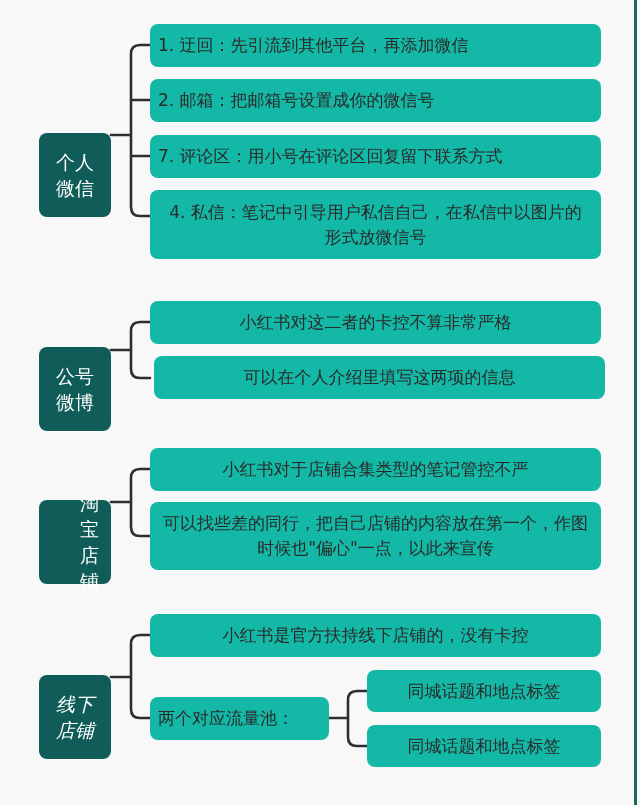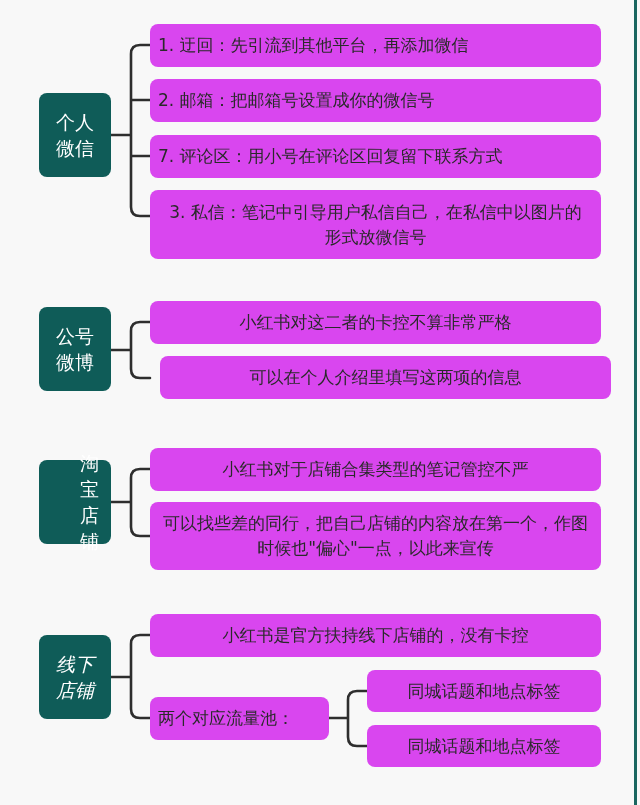--- a/index.html
+++ b/index.html
@@ -7,24 +7,24 @@
     width: 640px; height: 805px; position: relative; overflow: hidden;
     background: #f8f8f8;
     font-family: "DejaVu Sans", "Liberation Sans", sans-serif;
     color: #2a2a2a;
   }
   .right-border { position: absolute; left: 634px; top: 0; width: 3px; height: 805px; background: #1a6660; }
   .root {
     position: absolute; left: 39px; width: 72px; height: 84px;
     background: #0f5c58; border-radius: 8px; color: #ffffff;
     display: flex; align-items: center; justify-content: center; text-align: center;
-    font-size: 19px; line-height: 26px; box-sizing: border-box; padding: 0 8px;
+    font-size: 19px; line-height: 26px; box-sizing: border-box; padding: 0 8px; margin-top: 40px;
   }
   .node {
-    position: absolute; background: #d946ef; border-radius: 8px;
+    position: absolute; background: #14b8a6; border-radius: 8px;
     display: flex; align-items: center; justify-content: center; text-align: center;
     font-size: 17px; line-height: 25px; box-sizing: border-box; padding: 0 10px;
     color: #2a2a2a;
   }
   .node.left { justify-content: flex-start; text-align: left; padding-left: 8px; }
   svg.lines { position: absolute; left: 0; top: 0; }
   svg.lines path { fill: none; stroke: #2e2e2e; stroke-width: 2.6; stroke-linejoin: round; stroke-linecap: round; }
 </style>
 </head>
 <body>
@@ -43,27 +43,27 @@
 
   <path d="M329 718 H348 M367 691 H357 Q348 691 348 700 V737 Q348 746 357 746 H367"></path>
 </svg>
 
 <div class="root" style="top:93px;">
   <div><span>个人</span><br><span>微信</span></div>
 </div>
 <div class="node left" style="left:150px; top:24px; width:451px; height:43px;">1. 迂回：先引流到其他平台，再添加微信</div>
 <div class="node left" style="left:150px; top:79px; width:451px; height:43px;">2. 邮箱：把邮箱号设置成你的微信号</div>
 <div class="node left" style="left:150px; top:135px; width:451px; height:43px;">7. 评论区：用小号在评论区回复留下联系方式</div>
-<div class="node" style="left:150px; top:190px; width:451px; height:69px; padding:0 12px;">3. 私信：笔记中引导用户私信自己，在私信中以图片的形式放微信号</div>
+<div class="node" style="left:150px; top:190px; width:451px; height:69px; padding:0 12px;">4. 私信：笔记中引导用户私信自己，在私信中以图片的形式放微信号</div>
 
 <div class="root" style="top:307px;">
   <div><span>公号</span><br><span>微博</span></div>
 </div>
 <div class="node" style="left:150px; top:301px; width:451px; height:43px;">小红书对这二者的卡控不算非常严格</div>
-<div class="node" style="left:160px; top:356px; width:451px; height:43px;">可以在个人介绍里填写这两项的信息</div>
+<div class="node" style="left:154px; top:356px; width:451px; height:43px;">可以在个人介绍里填写这两项的信息</div>
 
 <div class="root" style="top:460px;padding-left:37px;">
   <div><span>淘宝</span><br><span>店铺</span></div>
 </div>
 <div class="node" style="left:150px; top:448px; width:451px; height:43px;">小红书对于店铺合集类型的笔记管控不严</div>
 <div class="node" style="left:150px; top:502px; width:451px; height:68px; padding:0 12px;">可以找些差的同行，把自己店铺的内容放在第一个，作图时候也"偏心"一点，以此来宣传</div>
 
 <div class="root" style="top:635px;font-style:italic;">
   <div><span>线下</span><br><span>店铺</span></div>
 </div>

